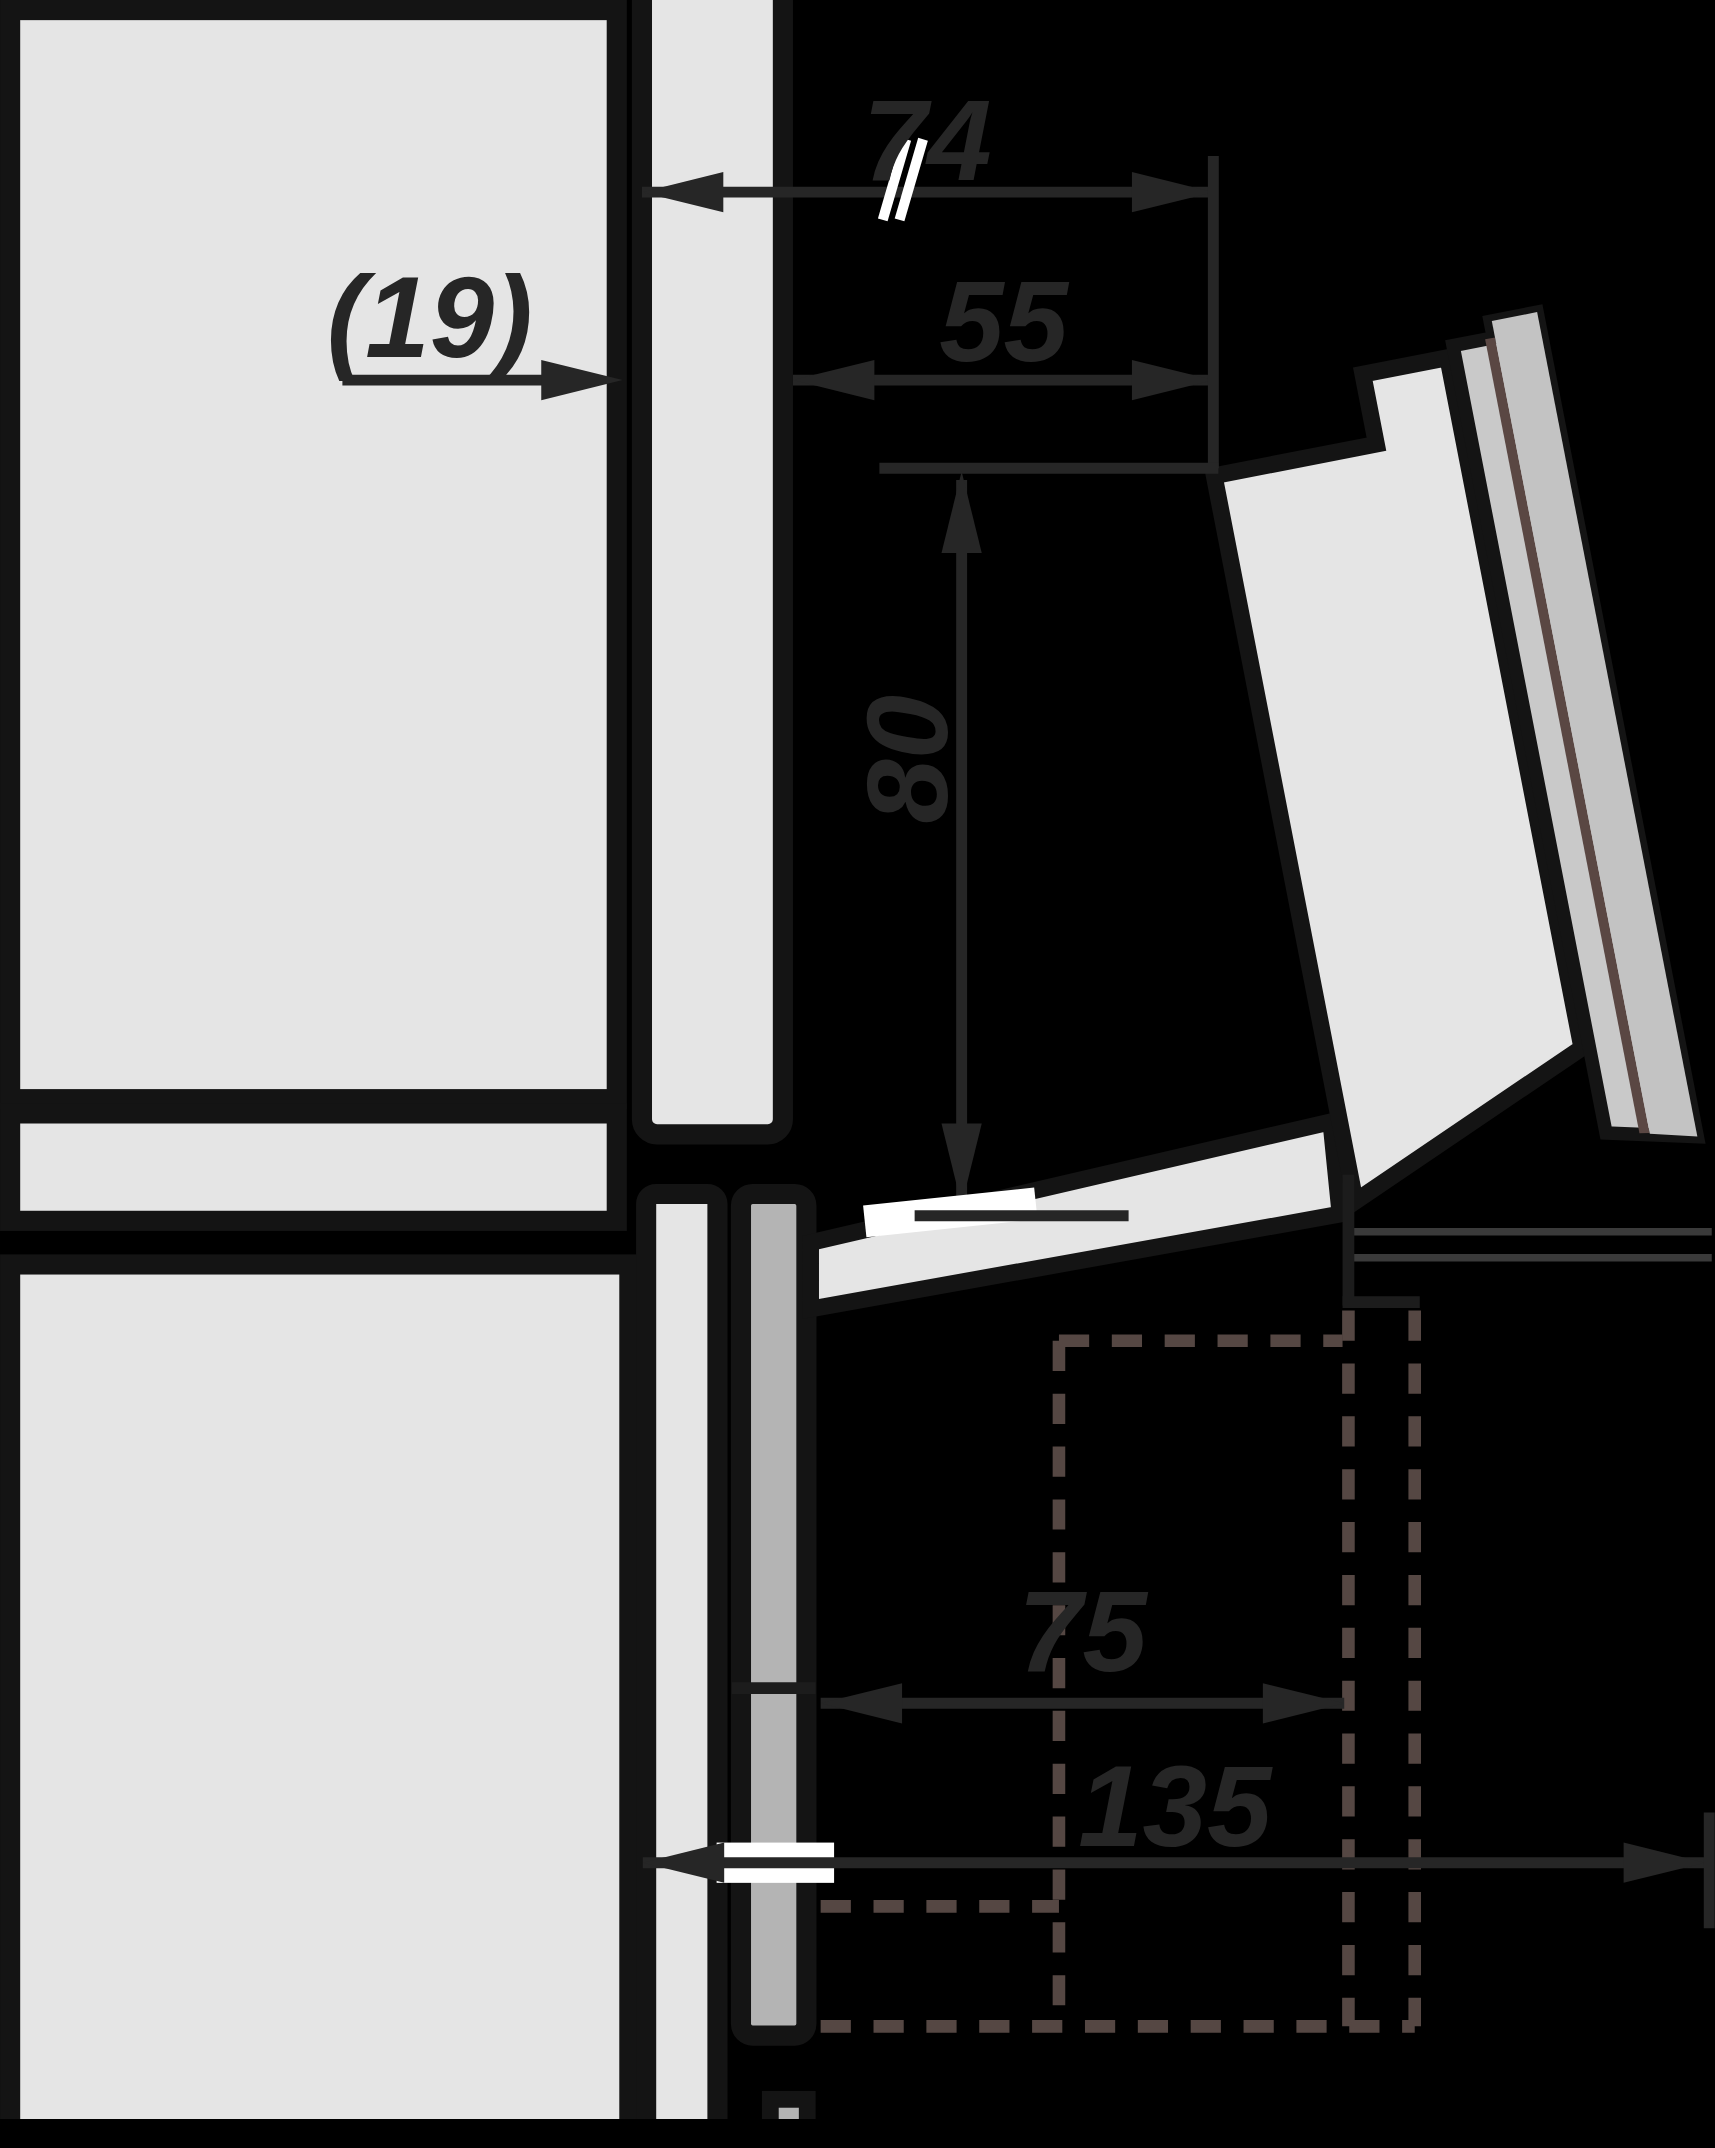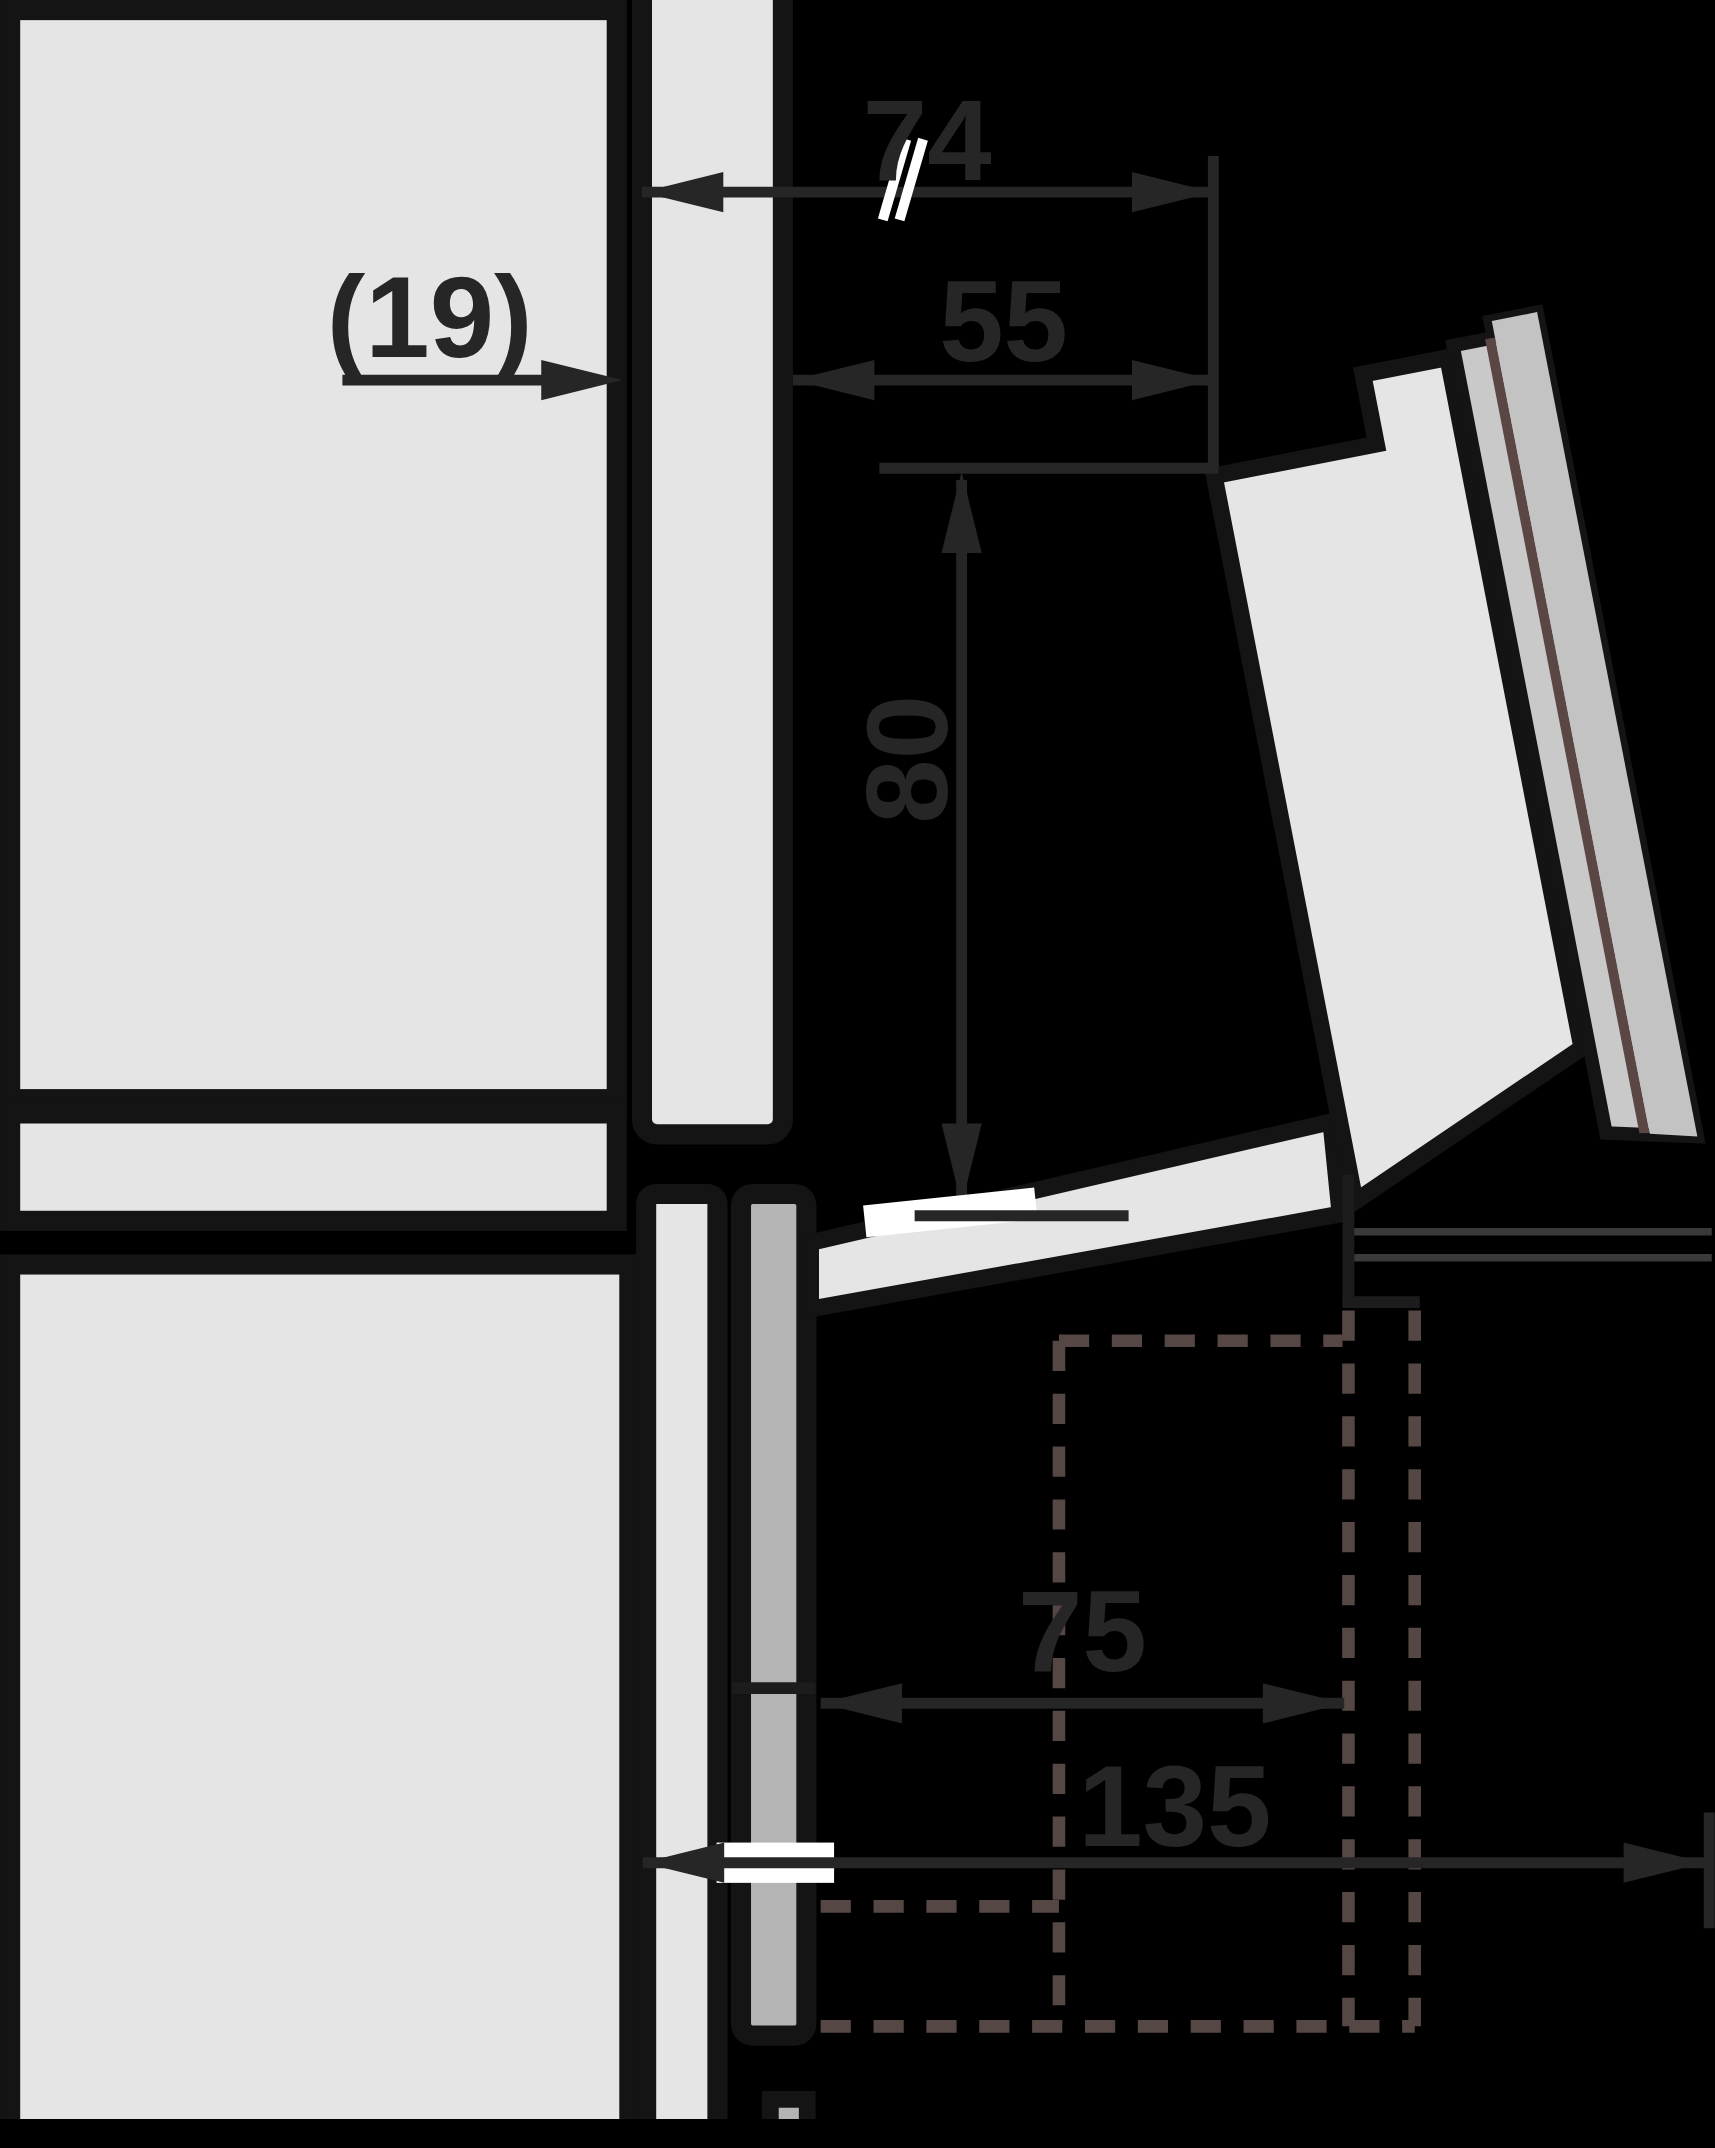--- a/index.html
+++ b/index.html
@@ -1,16 +1,16 @@
 <!DOCTYPE html>
 <html style="font-size:13.4px"><head>
 <meta charset="utf-8">
 <style>
   html,body{margin:0;padding:0;background:#000;}
-  .stage{position:relative;width:1716px;height:2119px;background:#000;overflow:hidden;}
+  .stage{position:relative;width:1716px;height:2119px;background:#000;overflow:hidden;font-style:italic;}
   svg{display:block;}
   
   .fill-light{fill:#e5e5e5;}
   .fill-mid{fill:#b4b4b4;}
   .fill-door-gray1{fill:#c9c9c9;}
   .fill-door-gray2{fill:#c3c3c3;}
   .fill-seal{fill:#5a4743;}
   .fill-white{fill:#ffffff;}
   .outl-24{stroke:#141414;stroke-width:24;}
   .outl-20{stroke:#141414;stroke-width:20;}

